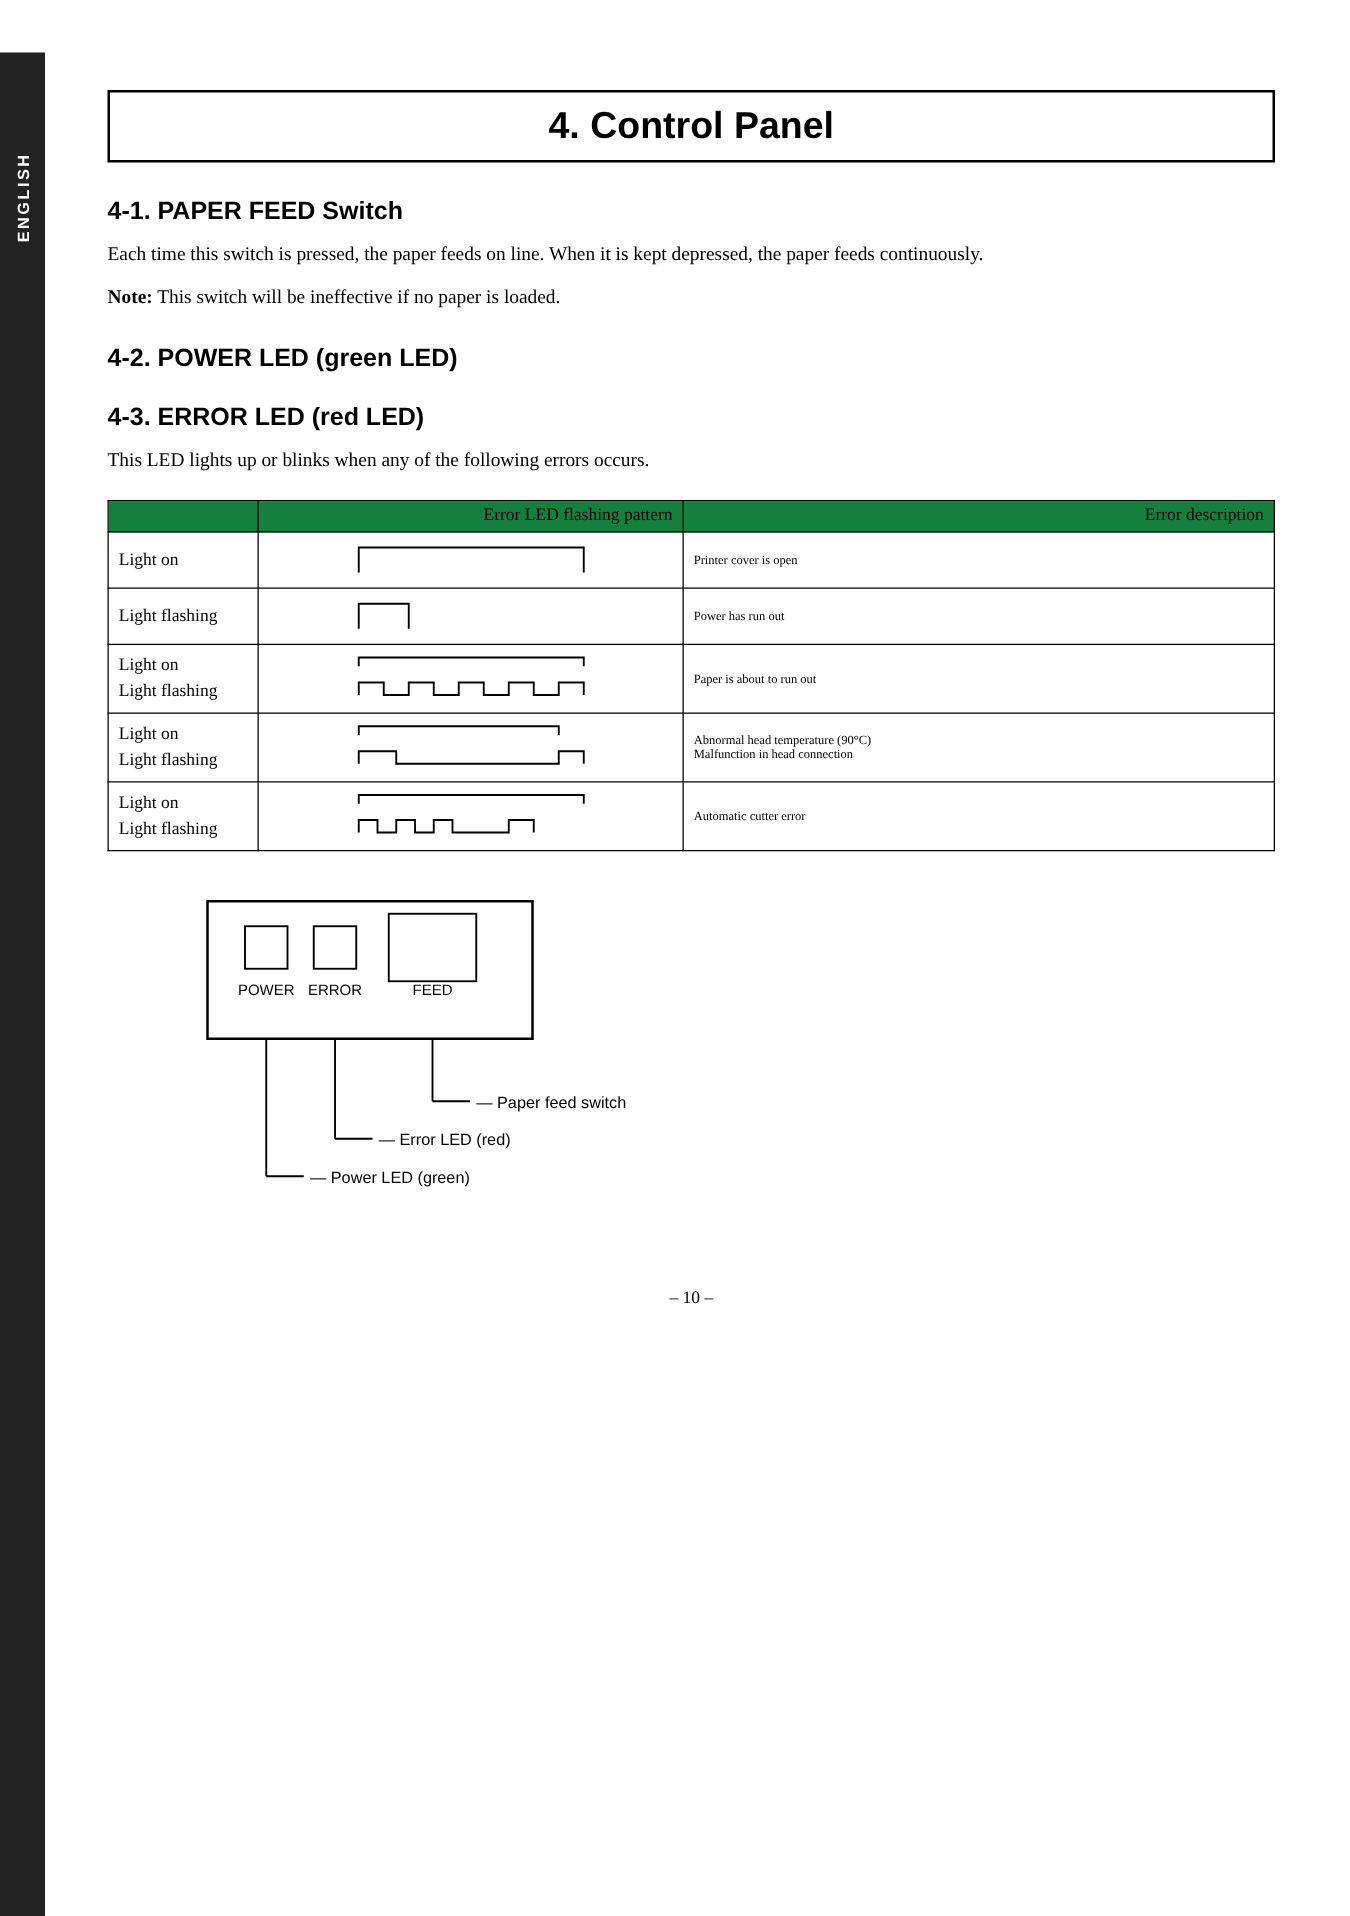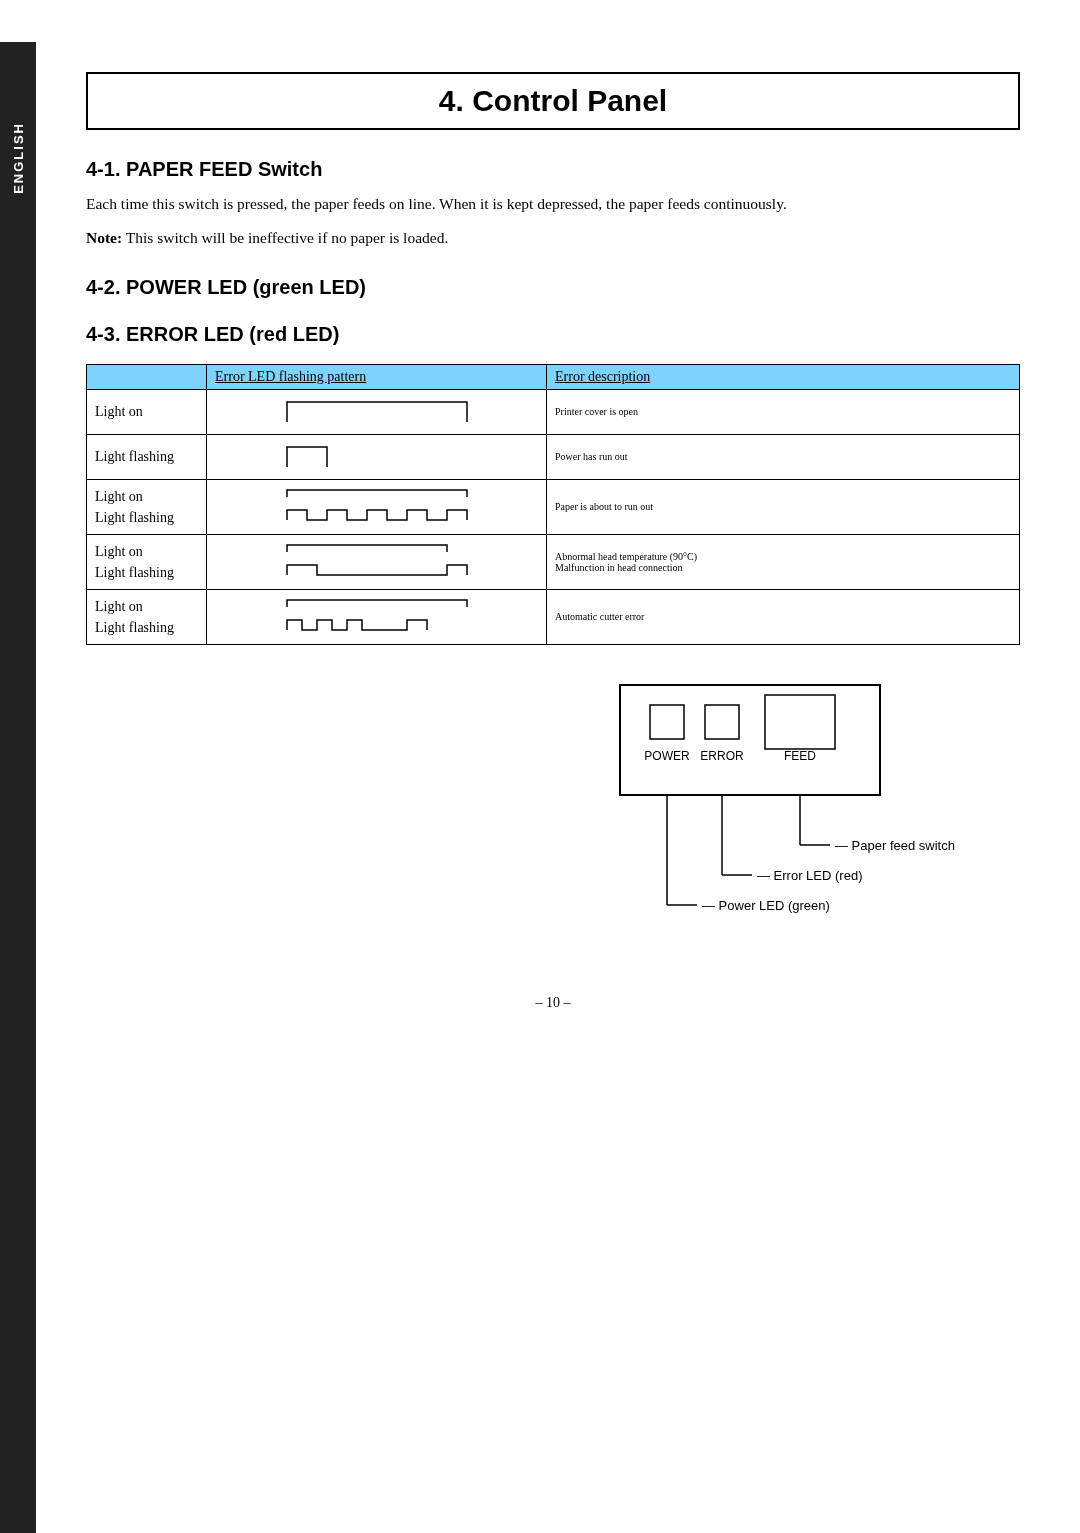--- a/index.html
+++ b/index.html
@@ -96,24 +96,23 @@
       margin-top: 18px;
       margin-bottom: 30px;
       font-size: 14px;
     }
     .error-table th, .error-table td {
       border: 1px solid #000;
       padding: 4px 8px;
       vertical-align: middle;
     }
     .error-table th {
-      text-align: left;
+      text-align: right;
       font-weight: normal;
-      background: #7dd3fc;
-      text-decoration: underline;
+      background: #15803d;
     }
     .error-table td.light-col {
       white-space: nowrap;
       font-size: 14px;
       vertical-align: middle;
     }
     .error-table td.pattern-col {
       text-align: center;
       padding: 2px 10px;
     }
@@ -128,21 +127,21 @@
 
     
     .pattern-svg {
       display: block;
       margin: 0 auto;
     }
 
     
     .diagram-section {
       display: flex;
-      justify-content: flex-end;
+      justify-content: flex-start;
       margin-top: 10px;
       margin-bottom: 30px;
     }
 
     
     .page-number {
       text-align: center;
       font-size: 14px;
       margin-top: 20px;
     }
@@ -169,20 +168,21 @@
         <span class="note-bold">Note:</span><span>  This switch will be ineffective if no paper is loaded.</span>
       </p>
     </div>
 
     <div class="section-block">
       <div class="section-heading">4-2.  POWER LED (green LED)</div>
     </div>
 
     <div class="section-block">
       <div class="section-heading">4-3.  ERROR LED (red LED)</div>
+      <p class="body-text">This LED lights up or blinks when any of the following errors occurs.</p>
 
       <table class="error-table">
         <thead>
           <tr>
             <th style="width:120px;"></th>
             <th style="width:340px;">Error LED flashing pattern</th>
             <th>Error description</th>
           </tr>
         </thead>
         <tbody>

